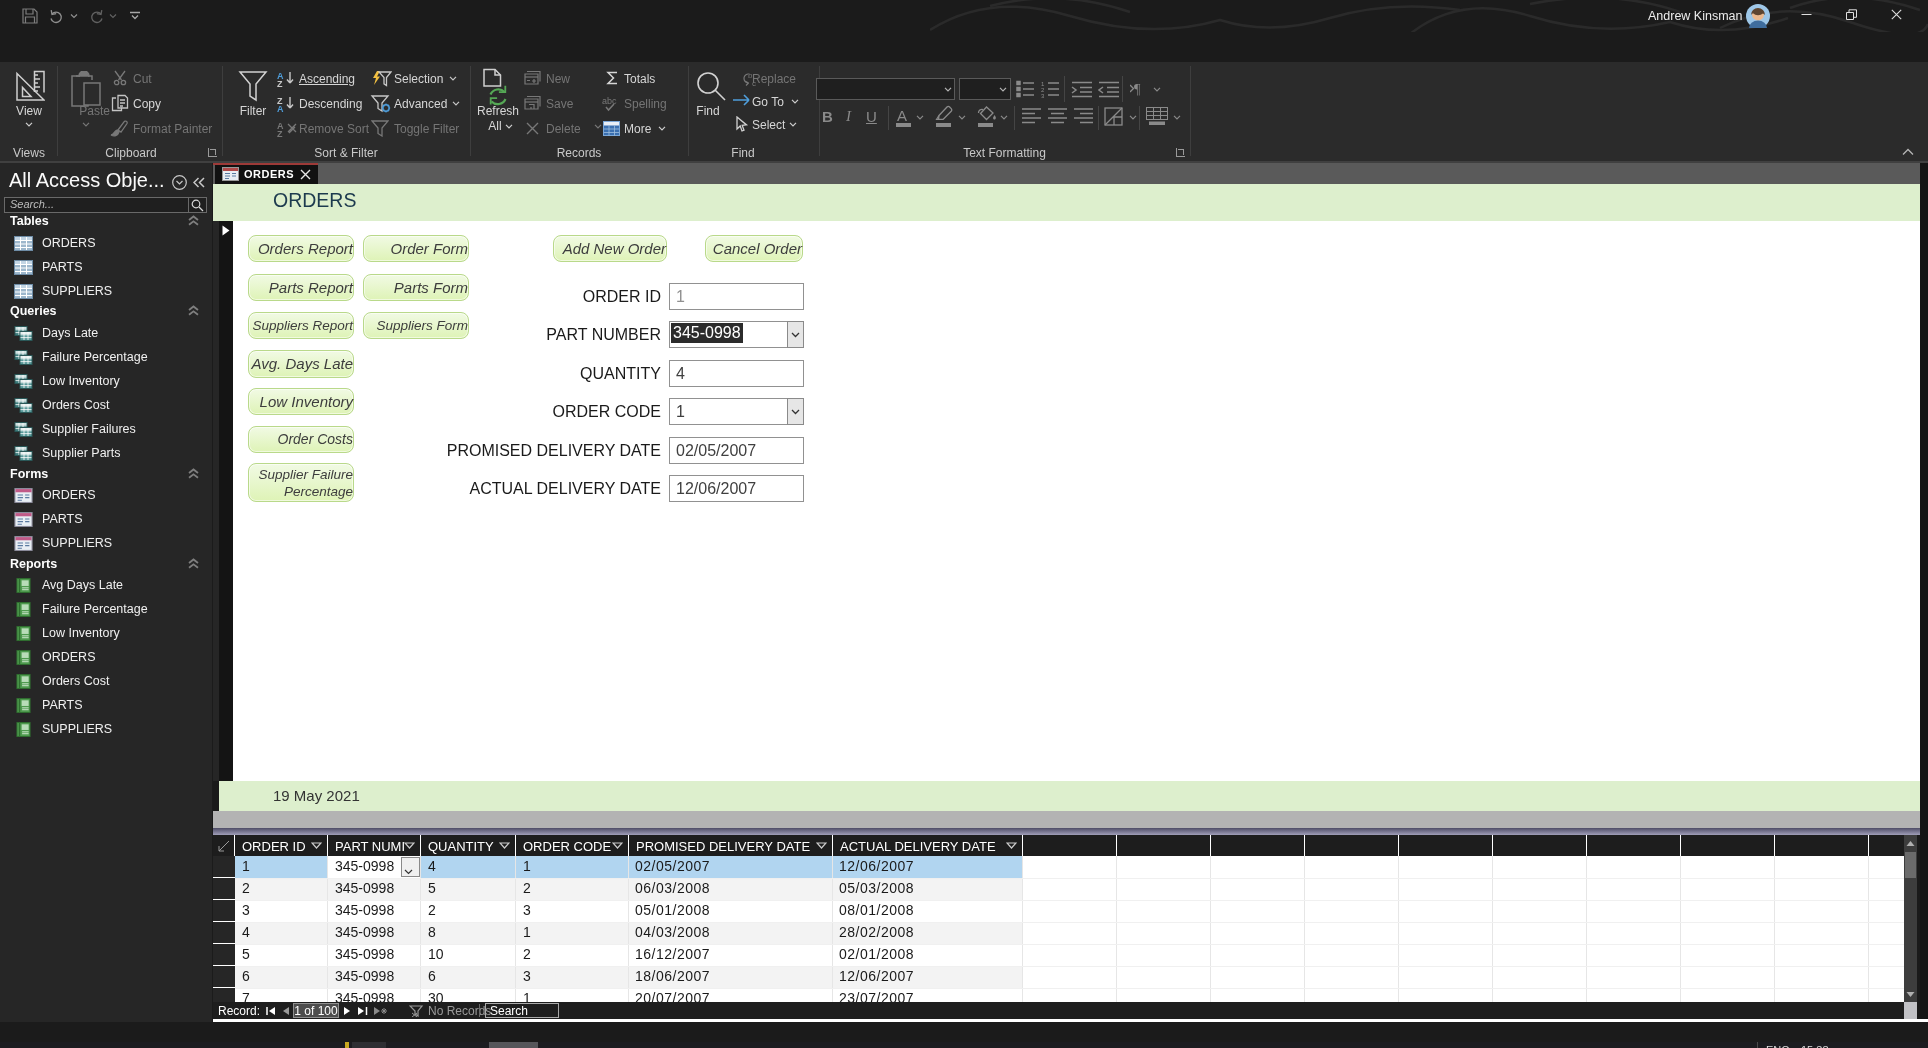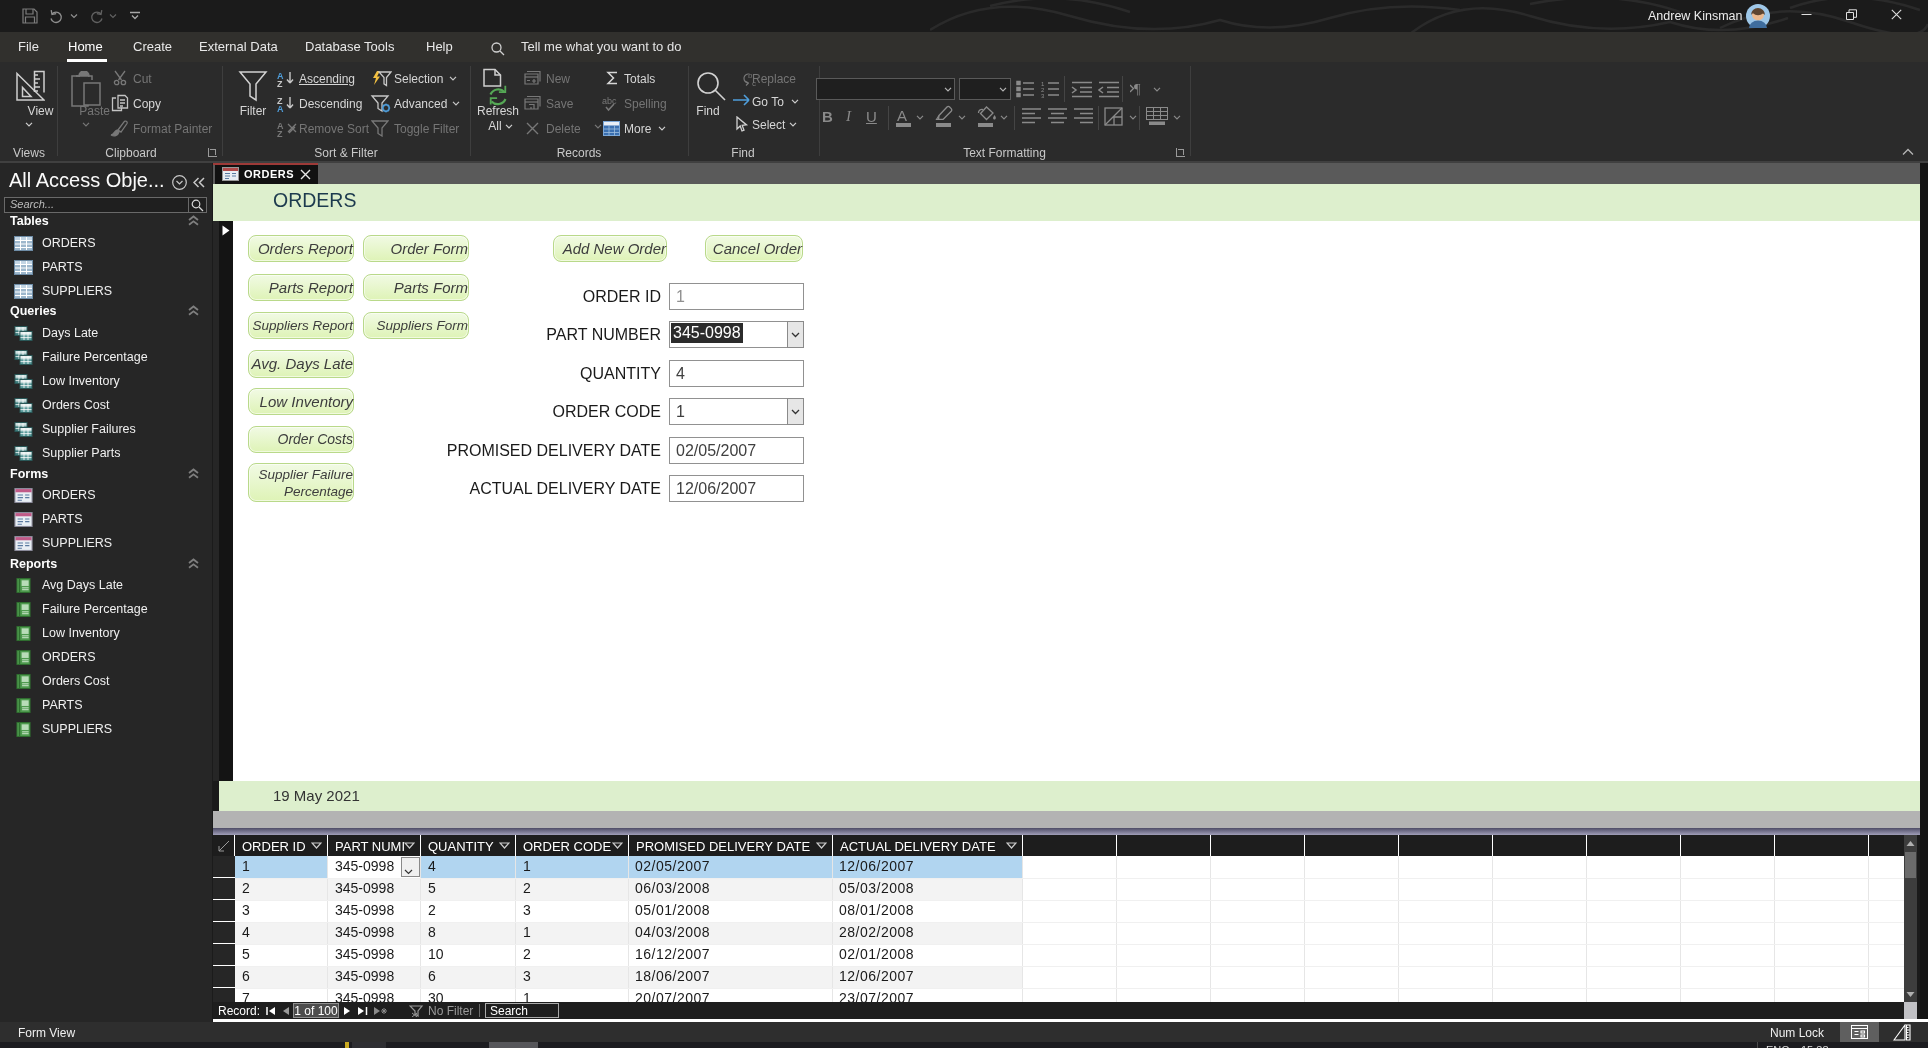--- a/index.html
+++ b/index.html
@@ -95,50 +95,36 @@
     <div class="winbtn" style="left:1784px;"><svg width="11" height="11" viewBox="0 0 11 11" stroke="#dedede">
           <path d="M0.5 5.5 h10"></path>
         </svg></div>
     <div class="winbtn" style="left:1829px;"><svg width="11" height="11" viewBox="0 0 11 11" fill="none" stroke="#dedede">
           <path d="M0.5 3.5 h7 v7 h-7 z"></path>
           <path d="M3 3 v-2.2 h7.5 v7.5 h-2.5"></path>
         </svg></div>
     <div class="winbtn" style="left:1874px;"><svg width="11" height="11" viewBox="0 0 11 11" stroke="#dedede" stroke-width="1.1">
           <path d="M0.8 0.8 L10.2 10.2 M10.2 0.8 L0.8 10.2"></path>
         </svg></div>
-  </div>
-  <div id="menubar">
-    <div class="mtab" style="left:18px;">File</div>
-    <div class="mtab" style="left:68px;color:#fff;">Home</div>
-    <div class="abs" style="left:67px;top:27px;width:40px;height:3px;background:#fff;"></div>
-    <div class="mtab" style="left:133px;">Create</div>
-    <div class="mtab" style="left:199px;">External Data</div>
-    <div class="mtab" style="left:305px;">Database Tools</div>
-    <div class="mtab" style="left:426px;">Help</div>
-    <svg class="abs" style="left:491px;top:10px" width="14" height="14" viewBox="0 0 14 14" fill="none" stroke="#d0d0d0" stroke-width="1.3">
-        <circle cx="5.5" cy="5.5" r="4.5"></circle>
-        <path d="M9 9 L13 13"></path>
-      </svg>
-    <div class="mtab" style="left:521px;color:#e4e4e4;">Tell me what you want to do</div>
   </div>
   <div id="ribbon">
     <div class="rsep" style="left:57px"></div>
     <div class="rsep" style="left:222px"></div>
     <div class="rsep" style="left:470px"></div>
     <div class="rsep" style="left:688px"></div>
     <div class="rsep" style="left:819px"></div>
     <div class="rsep" style="left:1190px"></div>
     
     <svg class="abs" style="left:15px;top:8px" width="30" height="32" viewBox="0 0 30 32" fill="none" stroke="#cfcfcf" stroke-width="1.5">
       <path d="M19.5 22 v-20.5 h9.5 v21"></path>
         <path d="M19.5 5 h3.5 M19.5 9 h5.5 M19.5 13 h3.5 M19.5 17 h5.5 M19.5 21 h3.5"></path>
       <path d="M2 30 V3.5 L29 30 z"></path>
         <path d="M7.5 26.5 V17.5 L16 26.5 z"></path>
     </svg>
-    <div class="rsmall" style="left:0px;top:42px;width:81px;text-align:center;">View</div>
+    <div class="rsmall" style="left:0px;top:42px;width:58px;text-align:center;">View</div>
     <svg class="abs" style="left:25px;top:60px" width="8" height="5" viewBox="0 0 8 5" fill="none" stroke="#cfcfcf" stroke-width="1.2">
         <path d="M1 0.8 L4 3.8 L7 0.8"></path>
       </svg>
     <div class="rlabel" style="left:0px;width:58px;">Views</div>
     
     <svg class="abs" style="left:68px;top:9px" width="36" height="38" viewBox="0 0 36 38" fill="none" stroke="#787878" stroke-width="1.5">
       <path d="M12 5 h-8 v30 h16 v-6"></path>
         <path d="M8 5 h4 M20 5 h4 v4"></path>
         <path d="M11 5 a4 4 0 0 1 10 0 h-10 z" fill="#787878"></path>
       <path d="M16 12 h16 v22 h-16 z" fill="#2b2b2b"></path>
@@ -790,38 +776,23 @@
         <path d="M9.5 1 v8" stroke="#fff" stroke-width="1.5"></path>
       </svg>
     <svg class="abs" style="left:160px;top:842.5px" width="16" height="10" viewBox="0 0 16 10">
         <path d="M1 1 L7 5 L1 9 z" fill="#8a8a8a"></path>
         <path d="M11 2 v6 M8 5 h6 M9 3 l4 4 M13 3 l-4 4" stroke="#8a8a8a" stroke-width="1"></path>
       </svg>
     <svg class="abs" style="left:196px;top:841.5px" width="15" height="12" viewBox="0 0 15 12" fill="none" stroke="#9a9a9a" stroke-width="1.2">
         <path d="M1 1 h12 L9 6 v5 l-3 -2 v-3 z"></path>
         <path d="M3 8 l5 4 M8 8 l-5 4" stroke-width="1"></path>
       </svg>
-    <div class="abs" style="left:215px;top:840.5px;color:#9a9a9a;font-size:12px;">No Filter</div>
+    <div class="abs" style="left:215px;top:840.5px;color:#9a9a9a;font-size:12px;">No Records</div>
     <div class="abs" style="left:266px;top:840.5px;width:1px;height:13px;background:#6a6a6a;"></div>
     <div class="abs" style="left:272px;top:839.5px;width:74px;height:15px;border:1px solid #aaa;color:#fff;font-size:12px;padding-left:4px;line-height:14px;">Search</div>
-  </div>
-  <div id="statusbar">
-    <div class="abs" style="left:18px;top:4px;">Form View</div>
-    <div class="abs" style="left:1770px;top:4px;">Num Lock</div>
-    <div class="abs" style="left:1840px;top:0;width:39px;height:20px;background:#5f5f5f;"></div>
-    <svg class="abs" style="left:1851px;top:3px" width="17" height="14" viewBox="0 0 17 14" fill="none" stroke="#fff">
-      <rect x="0.5" y="0.5" width="16" height="13"></rect>
-        <path d="M1 3.5 h15"></path>
-        <path d="M3.5 6.5 h4 M3.5 9.5 h4 M10 6 h3.5 v2 h-3.5 z M10 10 h3.5 v2 h-3.5 z" stroke-width="1.1"></path>
-    </svg>
-    <svg class="abs" style="left:1893px;top:2px" width="18" height="17" viewBox="0 0 18 17" fill="none" stroke="#fff" stroke-width="1.1">
-      <path d="M1 16 L12 1 L12 16 z"></path>
-        <path d="M13.5 1 h3.5 v15 h-3.5 z"></path>
-        <path d="M14 3.5 h1.5 M14 6 h2.5 M14 8.5 h1.5 M14 11 h2.5 M14 13.5 h1.5"></path>
-    </svg>
   </div>
   <div id="taskbar">
     <div class="abs" style="left:345px;top:0;width:4px;height:6px;background:#c8a820;"></div>
     <div class="abs" style="left:352px;top:0;width:34px;height:6px;background:#2e2e32;"></div>
     <div class="abs" style="left:489px;top:0;width:49px;height:6px;background:#56565a;"></div>
     <div class="abs" style="left:1757px;top:0;width:1px;height:6px;background:#4a4a4a;"></div>
     <div class="abs" style="left:1766px;top:2px;font-size:11px;color:#ddd;">ENG</div>
     <div class="abs" style="left:1801px;top:2px;font-size:11px;color:#ddd;">15:38</div>
   </div>
 <div class="abs" style="left:1920px;top:163px;width:8px;height:856px;background:#141414;"></div>

